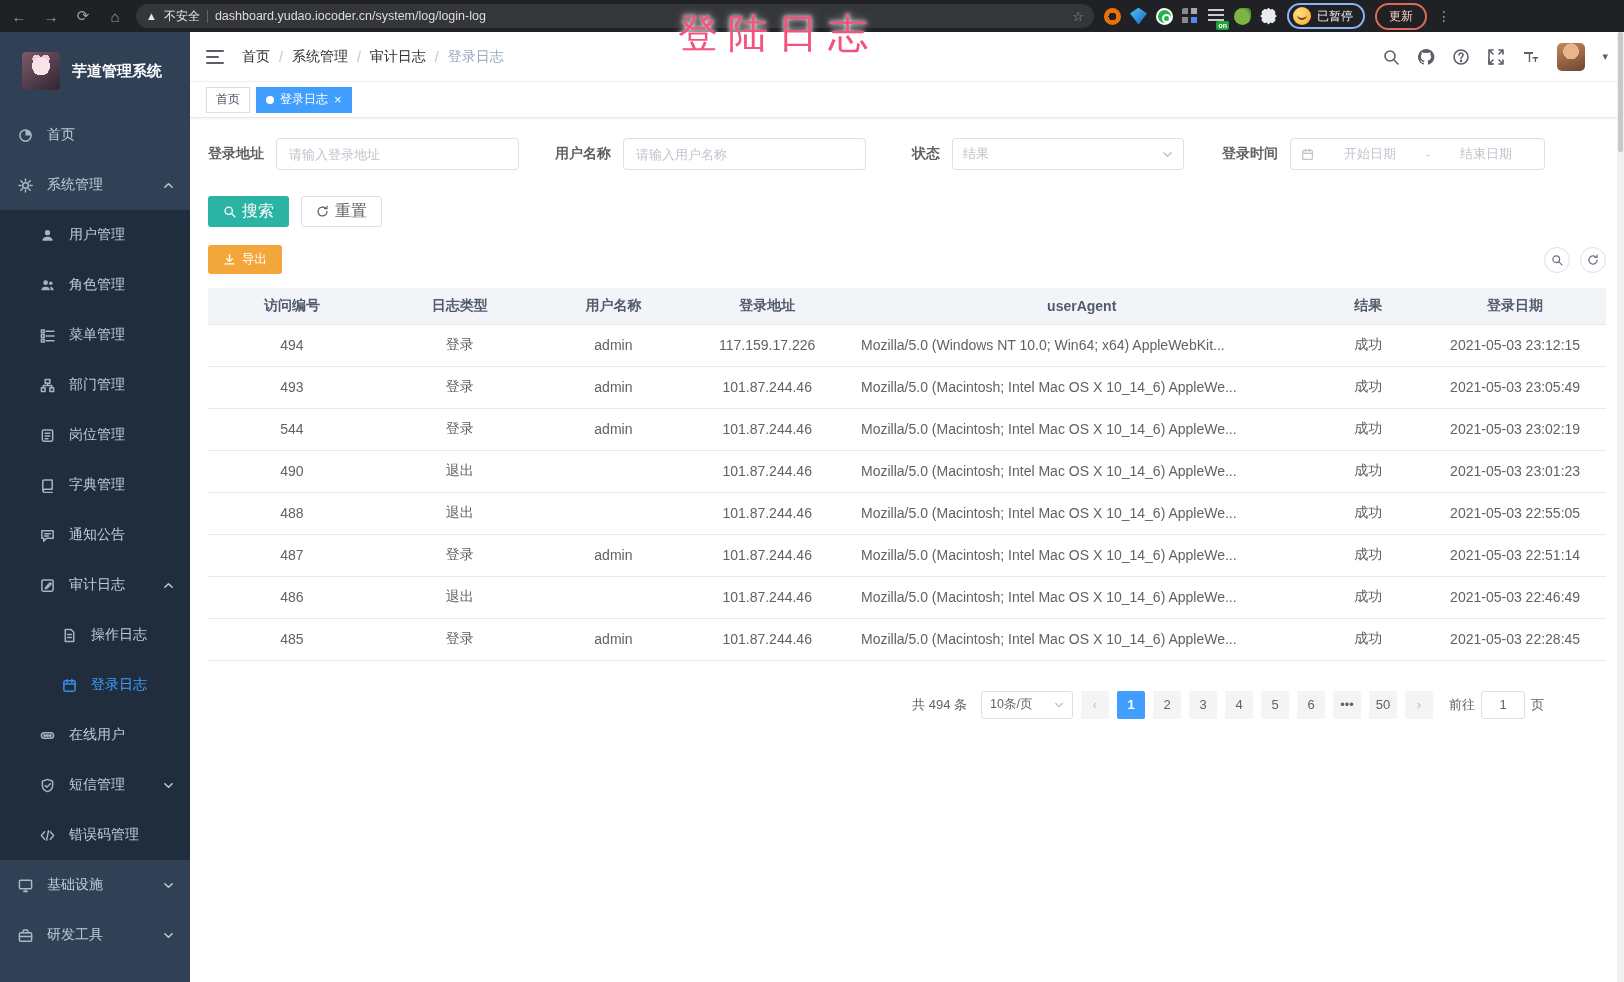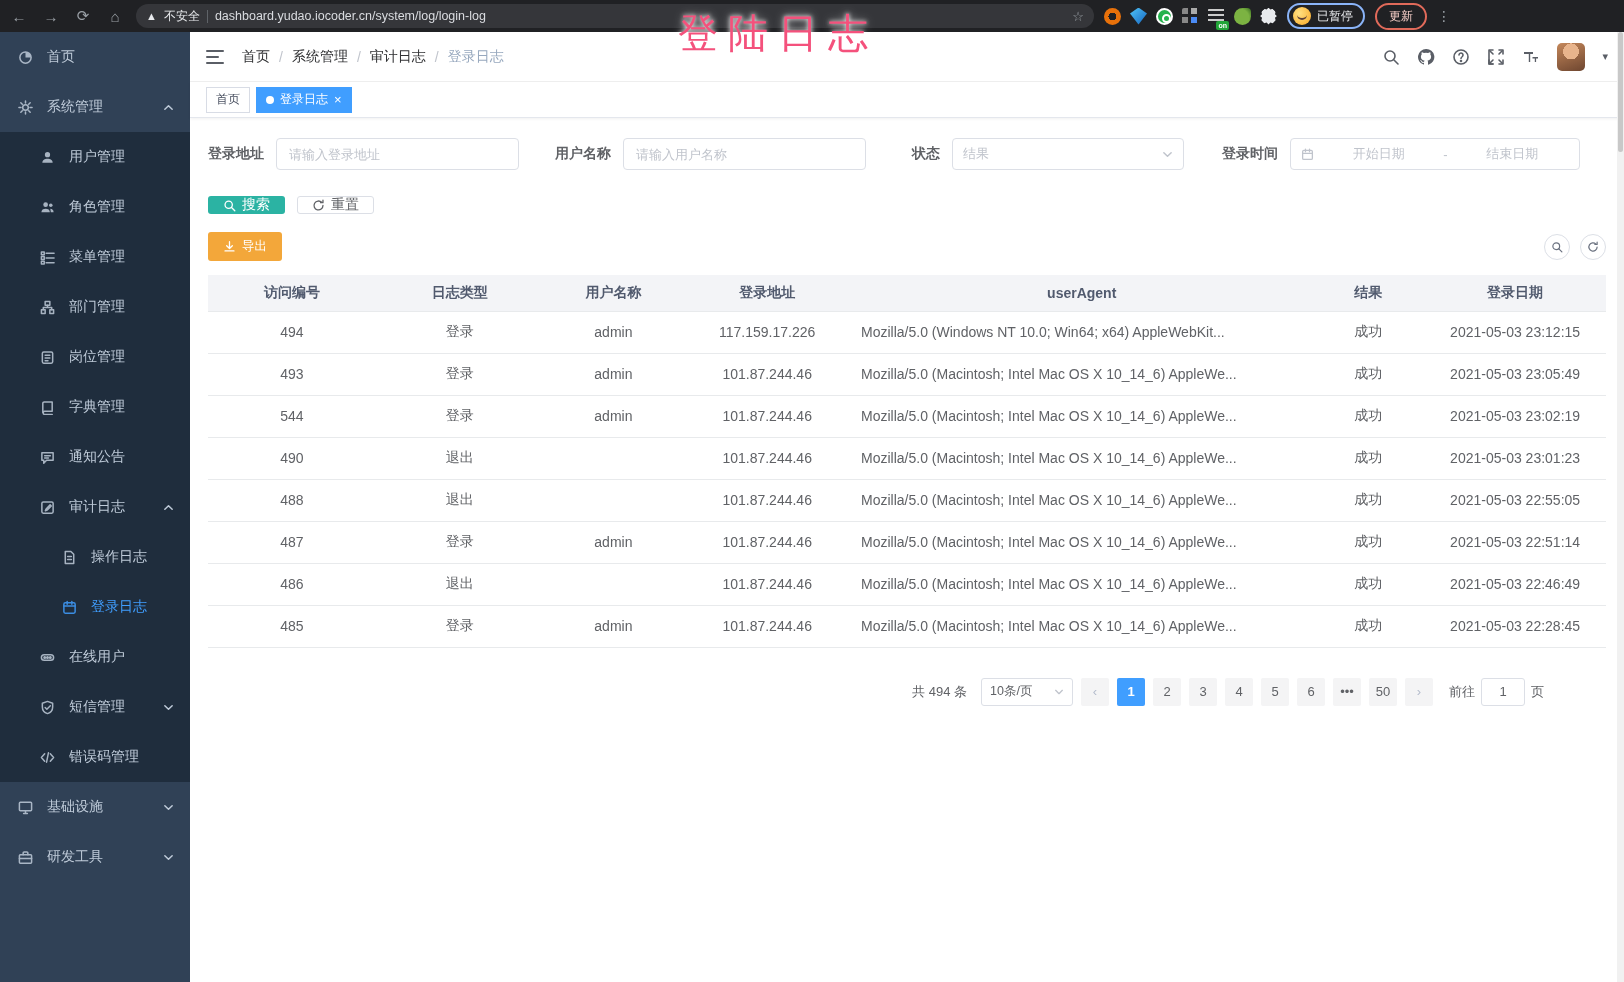--- a/index.html
+++ b/index.html
@@ -90,27 +90,27 @@
 
   
   .filters { display:flex; align-items:center; gap:12px; flex-wrap:nowrap; }
   .fgroup { display:flex; align-items:center; gap:12px; }
   .flabel { color:#606266; font-size:14px; white-space:nowrap; font-weight:bold; }
   .inp { height:32px; border:1px solid #dcdfe6; border-radius:4px; padding:0 12px; font-size:13px; color:#606266; font-family:inherit; }
   .inp::placeholder { color:#c0c4cc; }
   .inp.w240 { width:243px; }
   .sel { width:232px; height:32px; border:1px solid #dcdfe6; border-radius:4px; display:flex; align-items:center; padding:0 10px; color:#c0c4cc; font-size:13px; justify-content:space-between; cursor:pointer; }
   .sel .sch { width:11px; height:11px; color:#c0c4cc; }
-  .dater { width:290px; height:32px; border:1px solid #dcdfe6; border-radius:4px; display:flex; align-items:center; gap:8px; padding:0 10px; color:#c0c4cc; font-size:13px; }
+  .dater { width:255px; height:32px; border:1px solid #dcdfe6; border-radius:4px; display:flex; align-items:center; gap:8px; padding:0 10px; color:#c0c4cc; font-size:13px; }
   .dater .cal { width:13px; height:13px; color:#c0c4cc; flex:0 0 auto; }
   .dater .dph { flex:1; text-align:center; }
   .dater .dsep { color:#c0c4cc; }
 
   .factions { margin-top:26px; display:flex; gap:12px; }
-  .btn { height:18px; display:inline-flex; align-items:center; gap:6px; border-radius:3px; padding:0 14px; font-size:14px; cursor:pointer; border:1px solid transparent; }
+  .btn { height:31px; display:inline-flex; align-items:center; gap:6px; border-radius:3px; padding:0 14px; font-size:16px; cursor:pointer; border:1px solid transparent; }
   .btn .bic { width:13px; height:13px; }
   .btn.search { background:#2bb3a3; color:#fff; }
   .btn.reset { background:#fff; border-color:#dcdfe6; color:#606266; }
   .toolbar { margin-top:18px; display:flex; align-items:center; }
   .btn.export { background:#f3a73a; color:#fff; height:29px; font-size:12.5px; }
   .tool-right { margin-left:auto; display:flex; gap:10px; }
   .circle-btn { width:26px; height:26px; border-radius:50%; border:1px solid #dcdfe6; background:#fff; display:flex; align-items:center; justify-content:center; color:#6b7280; cursor:pointer; }
   .circle-btn svg { width:12px; height:12px; }
 
   
@@ -166,20 +166,24 @@
     <span class="face"></span>
     <span>已暂停</span>
   </div>
   <div class="update-pill">更新</div>
   <span class="kebab">⋮</span>
 </div>
 
 <div class="annotation">登陆日志</div>
 
 <aside class="sidebar">
+  <div class="logo">
+    <span class="logo-img"></span>
+    <span class="logo-title">芋道管理系统</span>
+  </div>
   <nav class="menu">
 
     <div class="mi-row">
       <svg class="mi" viewBox="0 0 16 16">
           <circle cx="8" cy="8" r="6" fill="none" stroke="currentColor" stroke-width="1.6"></circle>
           <path d="M8 8V2a6 6 0 016 6z" fill="currentColor"></path>
         </svg>
       <span class="lbl">首页</span>
     </div>
 

